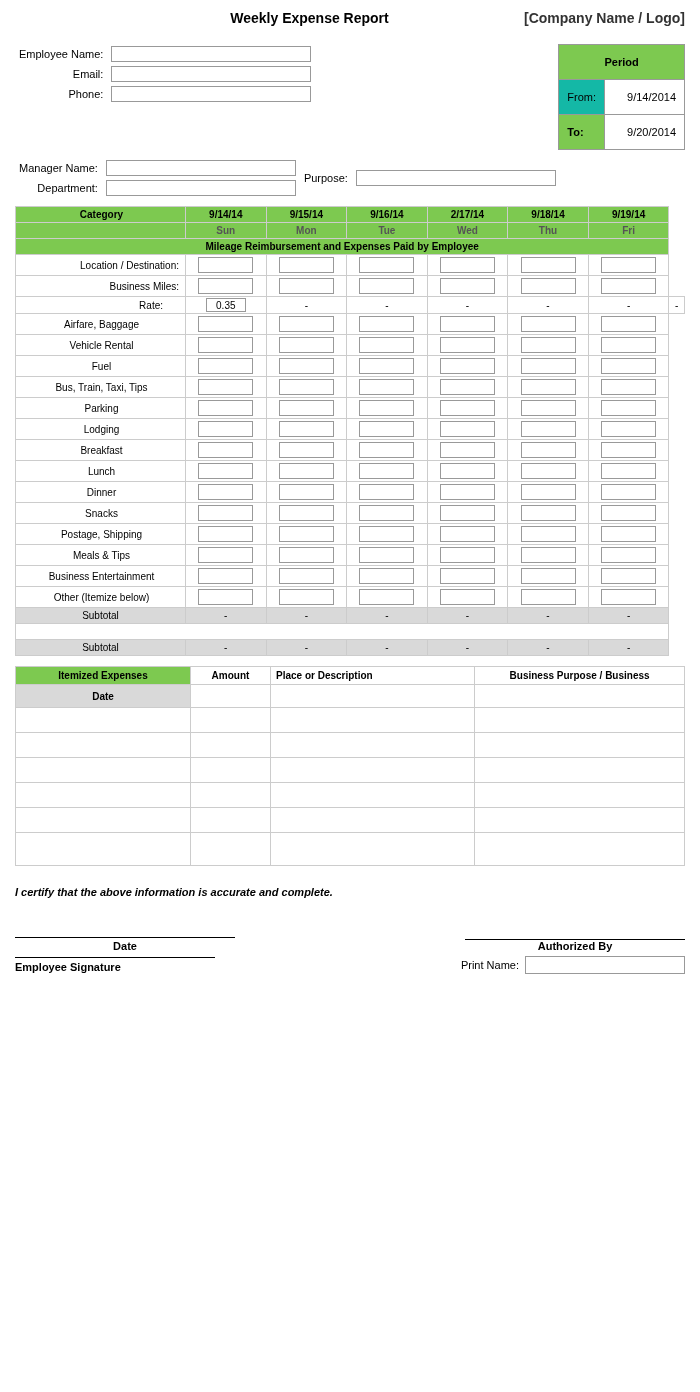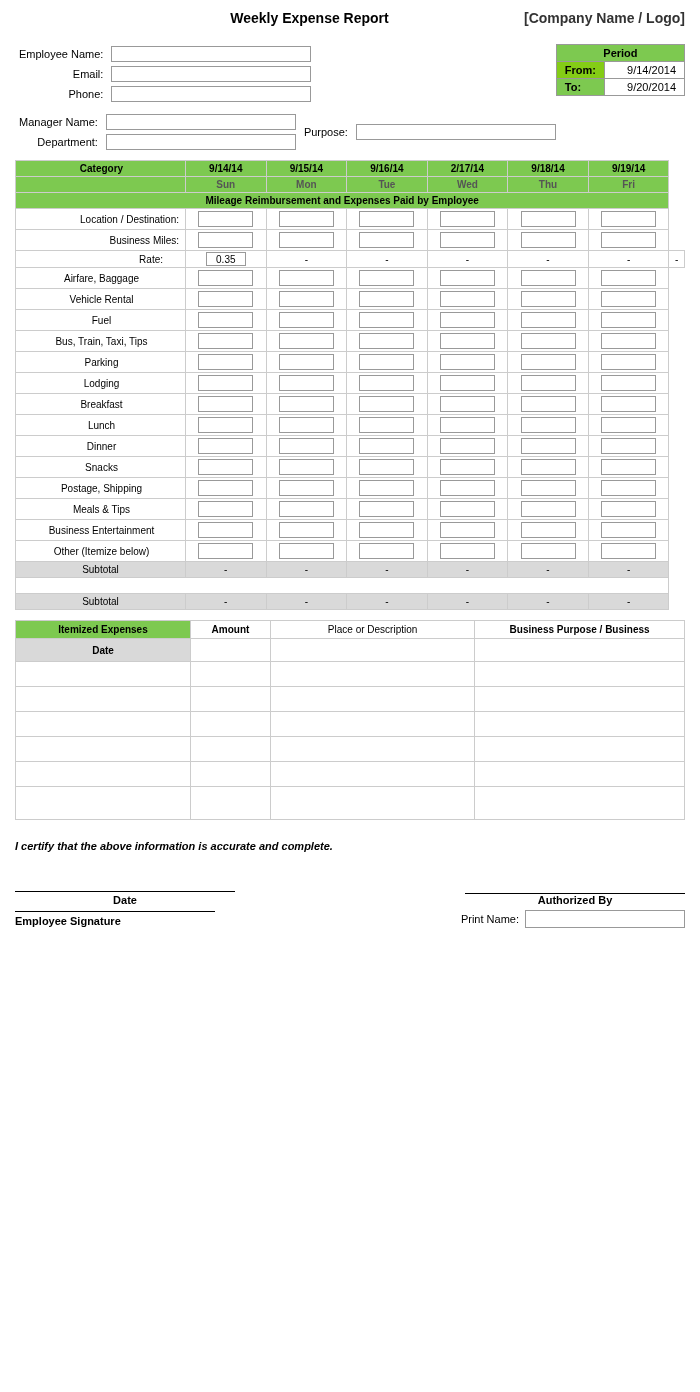--- a/index.html
+++ b/index.html
@@ -153,21 +153,21 @@
       display: flex;
       justify-content: space-between;
       align-items: flex-start;
       margin-bottom: 8px;
     }
     .period-table {
       border-collapse: collapse;
     }
     .period-table td {
       border: 1px solid #999;
-      padding: 2px 8px;
+      padding: 11px 8px;
     }
     .period-title-cell {
       background: #7DC950;
       text-align: center;
       font-weight: bold;
       border-bottom: none;
     }
     .cell-input {
       width: 55px;
       height: 14px;
@@ -209,21 +209,21 @@
     </tbody>
       </table>
   </div>
   <div style="margin-left: 20px;">
     <table class="period-table">
       <tbody>
           <tr>
         <td colspan="2" class="period-title-cell">Period</td>
       </tr>
       <tr>
-        <td style="background:#84cc16; font-weight:bold;">From:</td>
+        <td style="background:#14b8a6; font-weight:normal;">From:</td>
         <td style="text-align:right; min-width:80px;">9/14/2014</td>
       </tr>
       <tr>
         <td style="background:#7DC950; font-weight:bold;">To:</td>
         <td style="text-align:right;">9/20/2014</td>
       </tr>
     </tbody>
       </table>
   </div>
 </div>
@@ -459,21 +459,21 @@
     <td>-</td>
   </tr>
 </tbody>
   </table>
 
 <table class="itemized-table">
   <tbody>
       <tr>
     <td class="itemized-green" style="width:175px;">Itemized Expenses</td>
     <td style="text-align:center; font-weight:bold; width:80px;">Amount</td>
-    <td style="text-align:center; font-weight:normal;">Place or Description</td>
+    <td style="text-align:left; font-weight:bold;">Place or Description</td>
     <td style="text-align:center; font-weight:bold;">Business Purpose / Business</td>
   </tr>
   <tr>
     <td class="itemized-date-header">Date</td>
     <td><input type="text" style="width: 100%; height: 16px; border: none; font-size: 10px;"></td>
     <td><input type="text" style="width: 100%; height: 16px; border: none; font-size: 10px;"></td>
     <td><input type="text" style="width: 100%; height: 16px; border: none; font-size: 10px;"></td>
   </tr>
   <tr>
     <td style="height:22px;"><input type="text" style="width: 100%; height: 18px; border: none; font-size: 10px;"></td>

